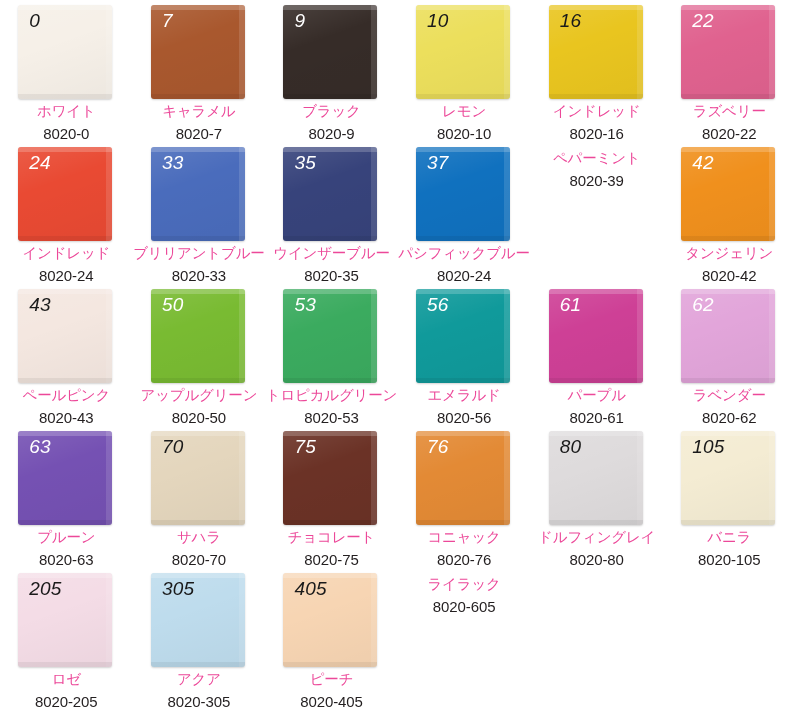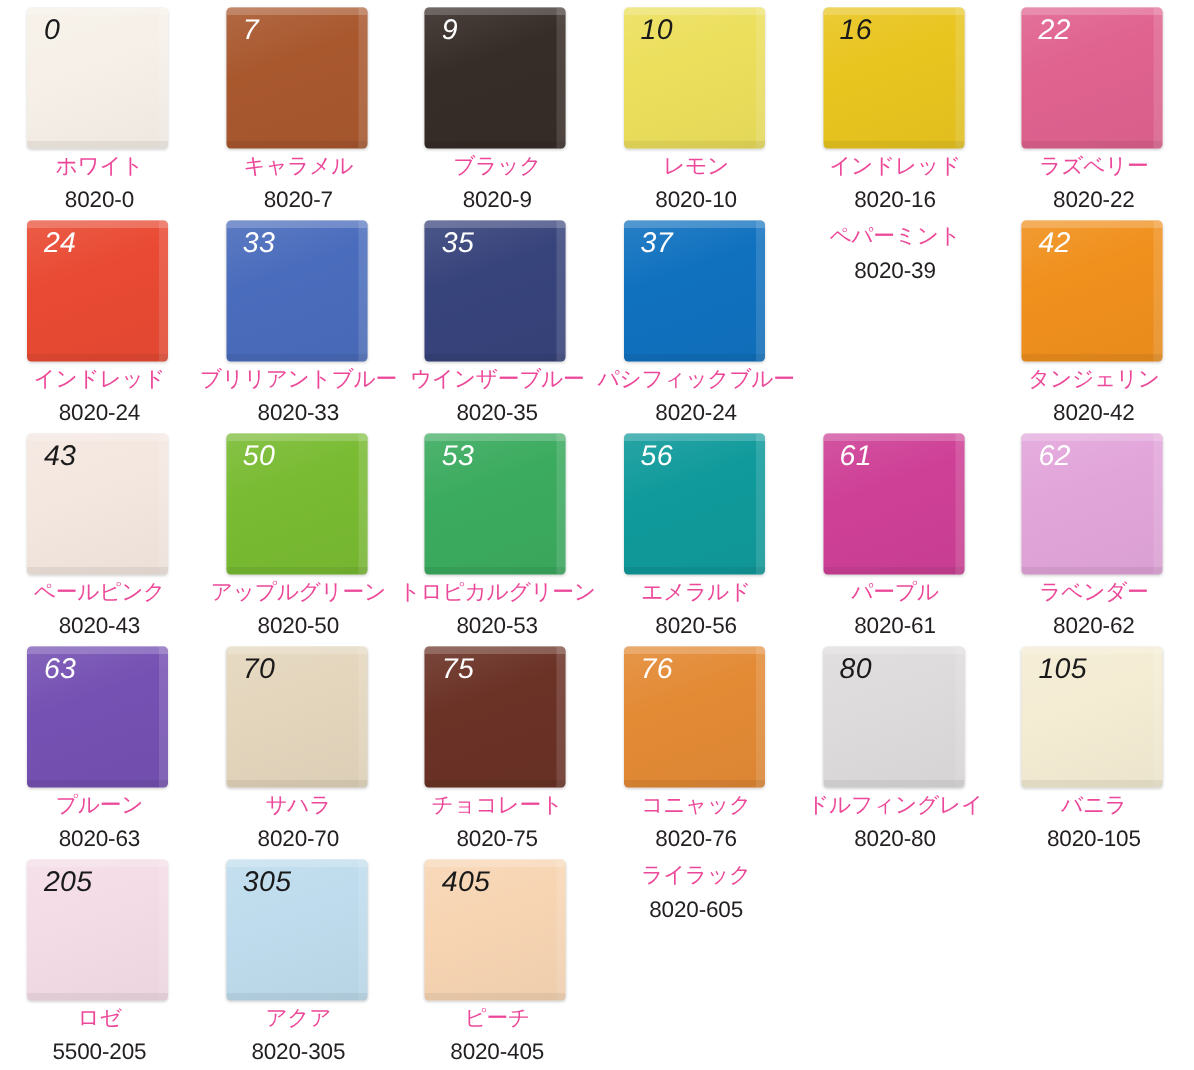--- a/index.html
+++ b/index.html
@@ -429,21 +429,21 @@
         <div class="swatch-wrap">
           <div class="swatch" style="background: rgb(244, 220, 230);">
             <div class="edge-top"></div>
             <div class="edge-right"></div>
             <div class="edge-bottom"></div>
             <div class="sheen"></div>
           </div>
           <div class="num dark">205</div>
         </div>
         <div class="name">ロゼ</div>
-        <div class="code">5500-205</div>
+        <div class="code">8020-205</div>
       </div>
       <div class="cell">
         <div class="swatch-wrap">
           <div class="swatch" style="background: rgb(190, 220, 237);">
             <div class="edge-top"></div>
             <div class="edge-right"></div>
             <div class="edge-bottom"></div>
             <div class="sheen"></div>
           </div>
           <div class="num dark">305</div>

